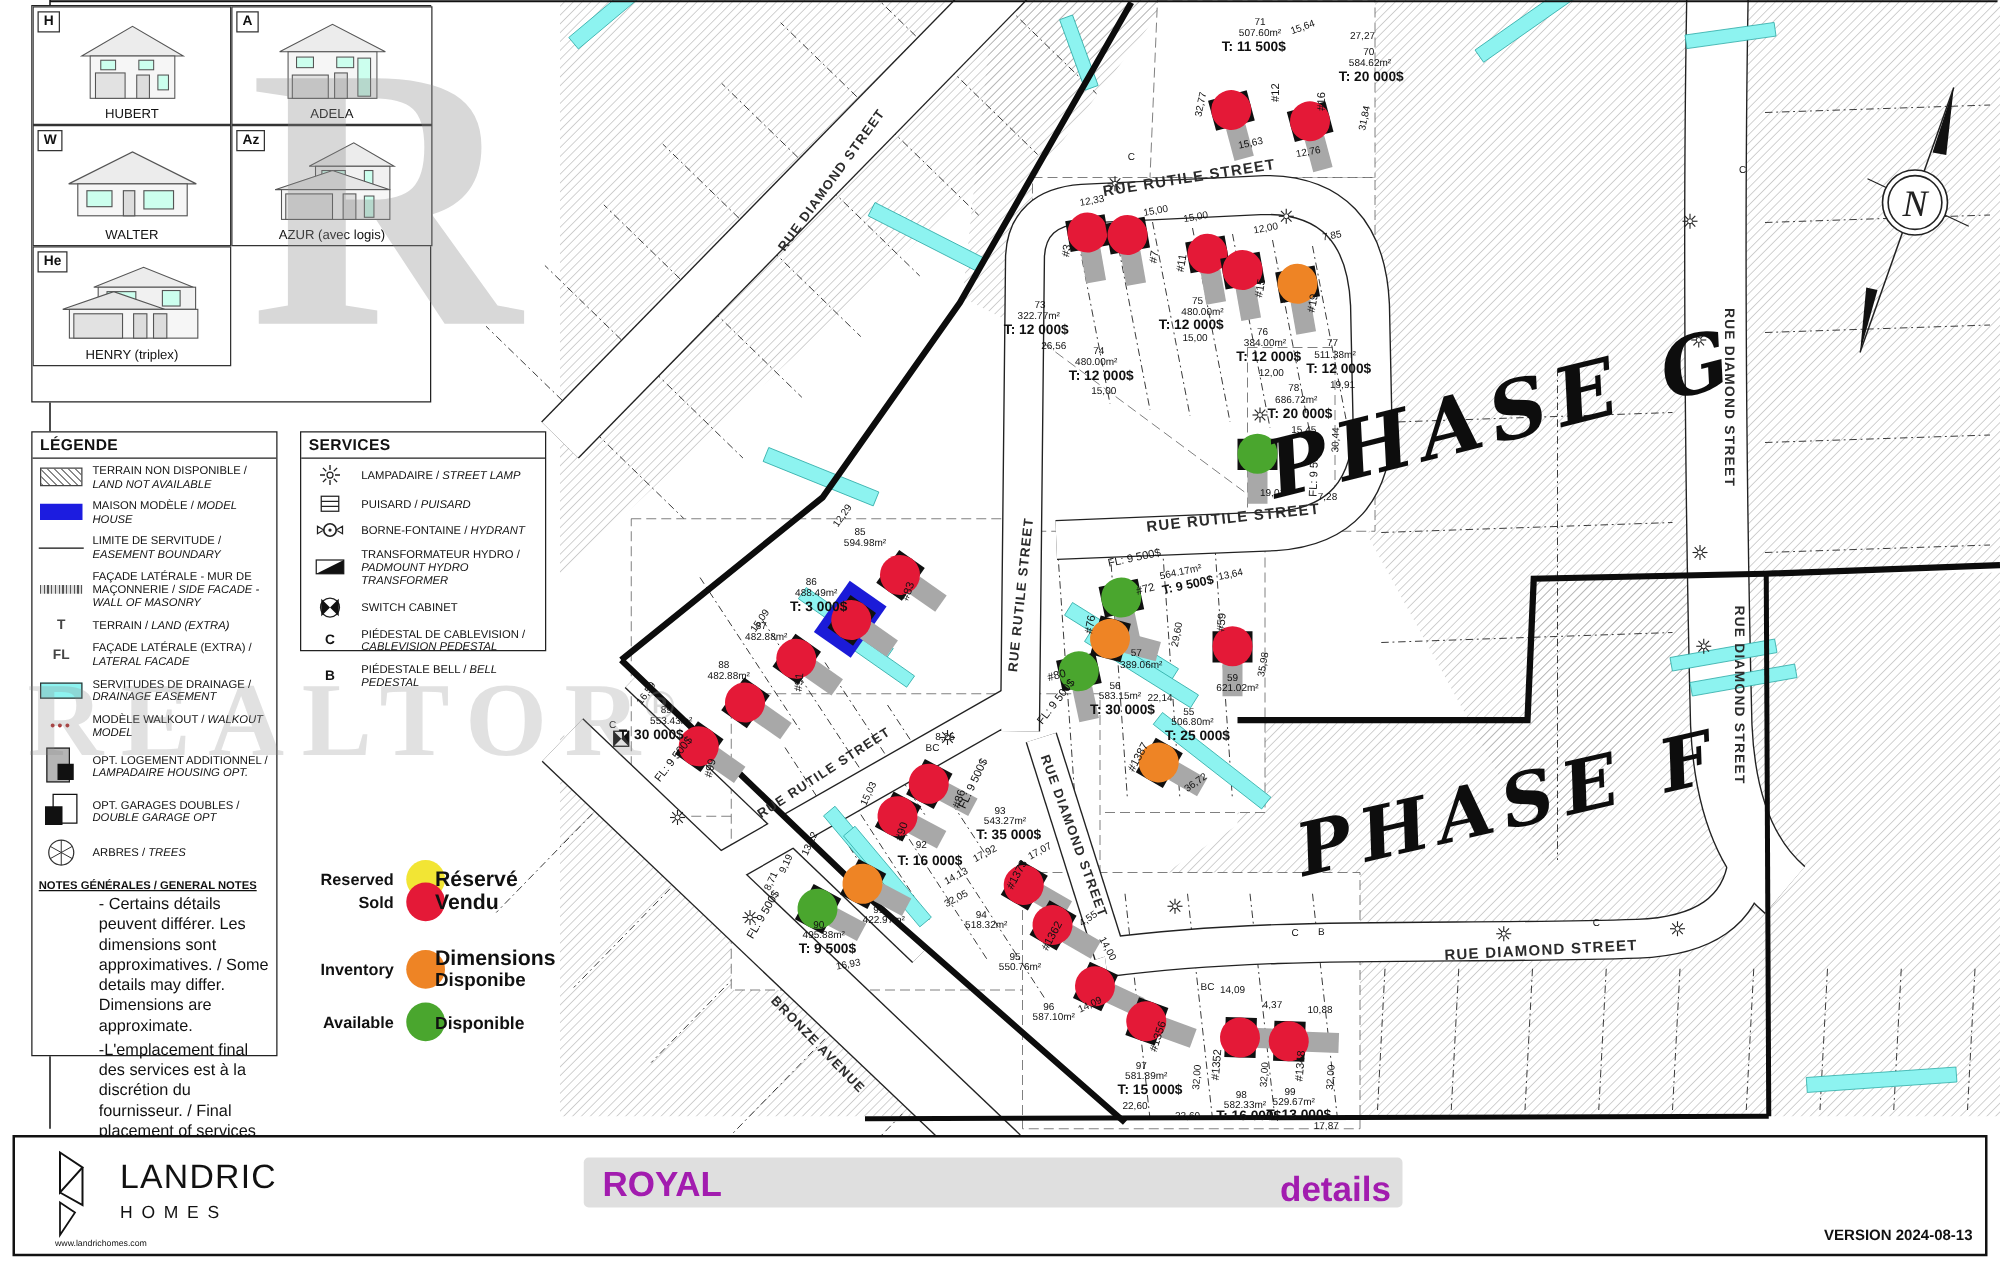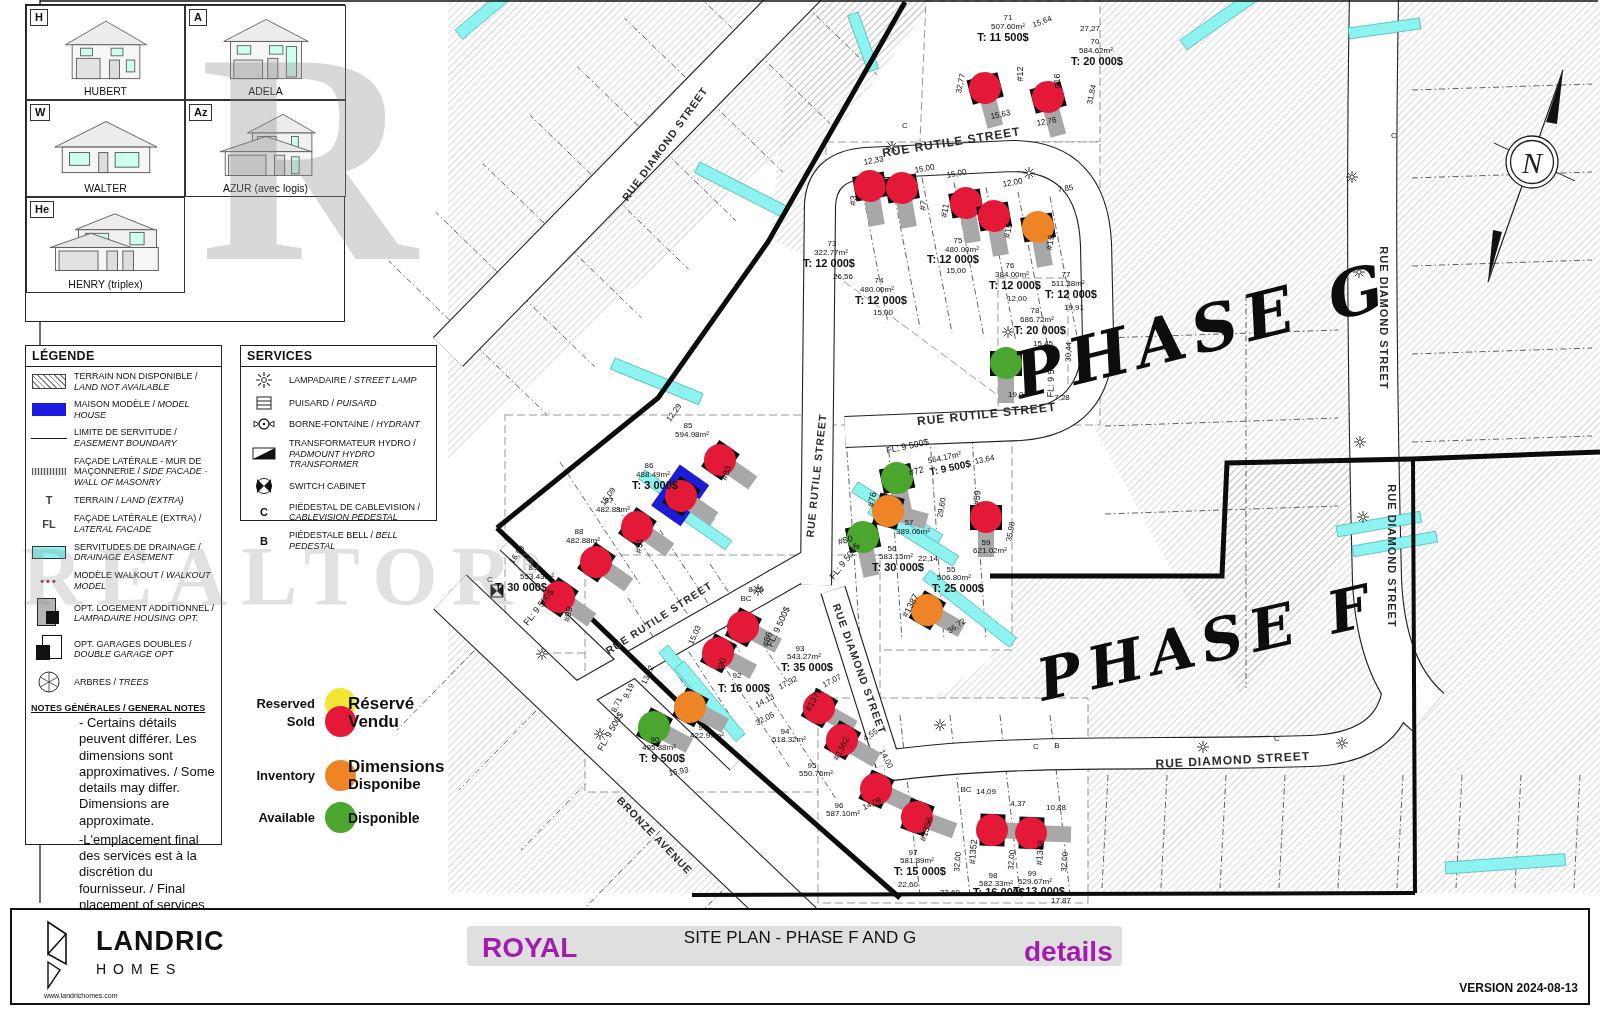--- a/index.html
+++ b/index.html
@@ -57,21 +57,21 @@
   
   #titleblock{left:10px;top:908px;width:1580px;height:97px;border:2.5px solid #111;background:#fff;z-index:2;position:absolute;box-sizing:border-box;}
   #tb-center{position:absolute;left:0;right:0;top:12px;text-align:center;}
   #tb-title{font-size:26px;font-weight:bold;letter-spacing:.5px;position:relative;z-index:2;}
   #tb-sub{font-size:17px;margin-top:6px;position:relative;z-index:2;}
   #tb-wm-band{position:absolute;left:455px;top:16px;width:655px;height:40px;background:#c4c4c4;opacity:.55;border-radius:4px;z-index:1;}
   .tb-wm-txt{position:absolute;top:22px;font-size:28px;font-weight:700;color:#a21caf;z-index:1;}
   #tb-version{position:absolute;right:10px;bottom:8px;font-size:12px;font-weight:bold;}
   #tb-logo{position:absolute;left:30px;top:10px;display:flex;align-items:flex-start;gap:10px;}
   #tb-logo-text{margin-top:8px;}
-  #tb-co1{font-size:27px;font-weight:bold;letter-spacing:1px;line-height:1;}
+  #tb-co1{font-size:27px;font-weight:normal;letter-spacing:1px;line-height:1;}
   #tb-co2{font-size:14px;letter-spacing:7px;margin-top:6px;}
   #tb-url{position:absolute;left:32px;bottom:4px;font-size:7px;}
 </style>
 </head>
 <body>
 
 <svg id="map-svg" width="1600" height="1013" viewBox="0 0 1600 1013">
     <defs>
       <pattern id="ha" width="5" height="5" patternUnits="userSpaceOnUse" patternTransform="rotate(45)">
         <line x1="0" y1="0" x2="0" y2="5" stroke="#aeaeae" stroke-width="0.9"></line>
@@ -911,16 +911,15 @@
     <div id="tb-logo-text">
       <div id="tb-co1">LANDRIC</div>
       <div id="tb-co2">HOMES</div>
     </div>
   </div>
   <div id="tb-url">www.landrichomes.com</div>
   <div id="tb-wm-band"></div>
   <div class="tb-wm-txt" style="left:470px;">ROYAL</div>
   <div class="tb-wm-txt" style="left:1012px;top:26px;">details</div>
   <div id="tb-center">
-    <div id="tb-sub">SITE PLAN - PHASE F AND G</div>
   </div>
   <div id="tb-version">VERSION 2024-08-13</div>
 </div>
 
 </body></html>

